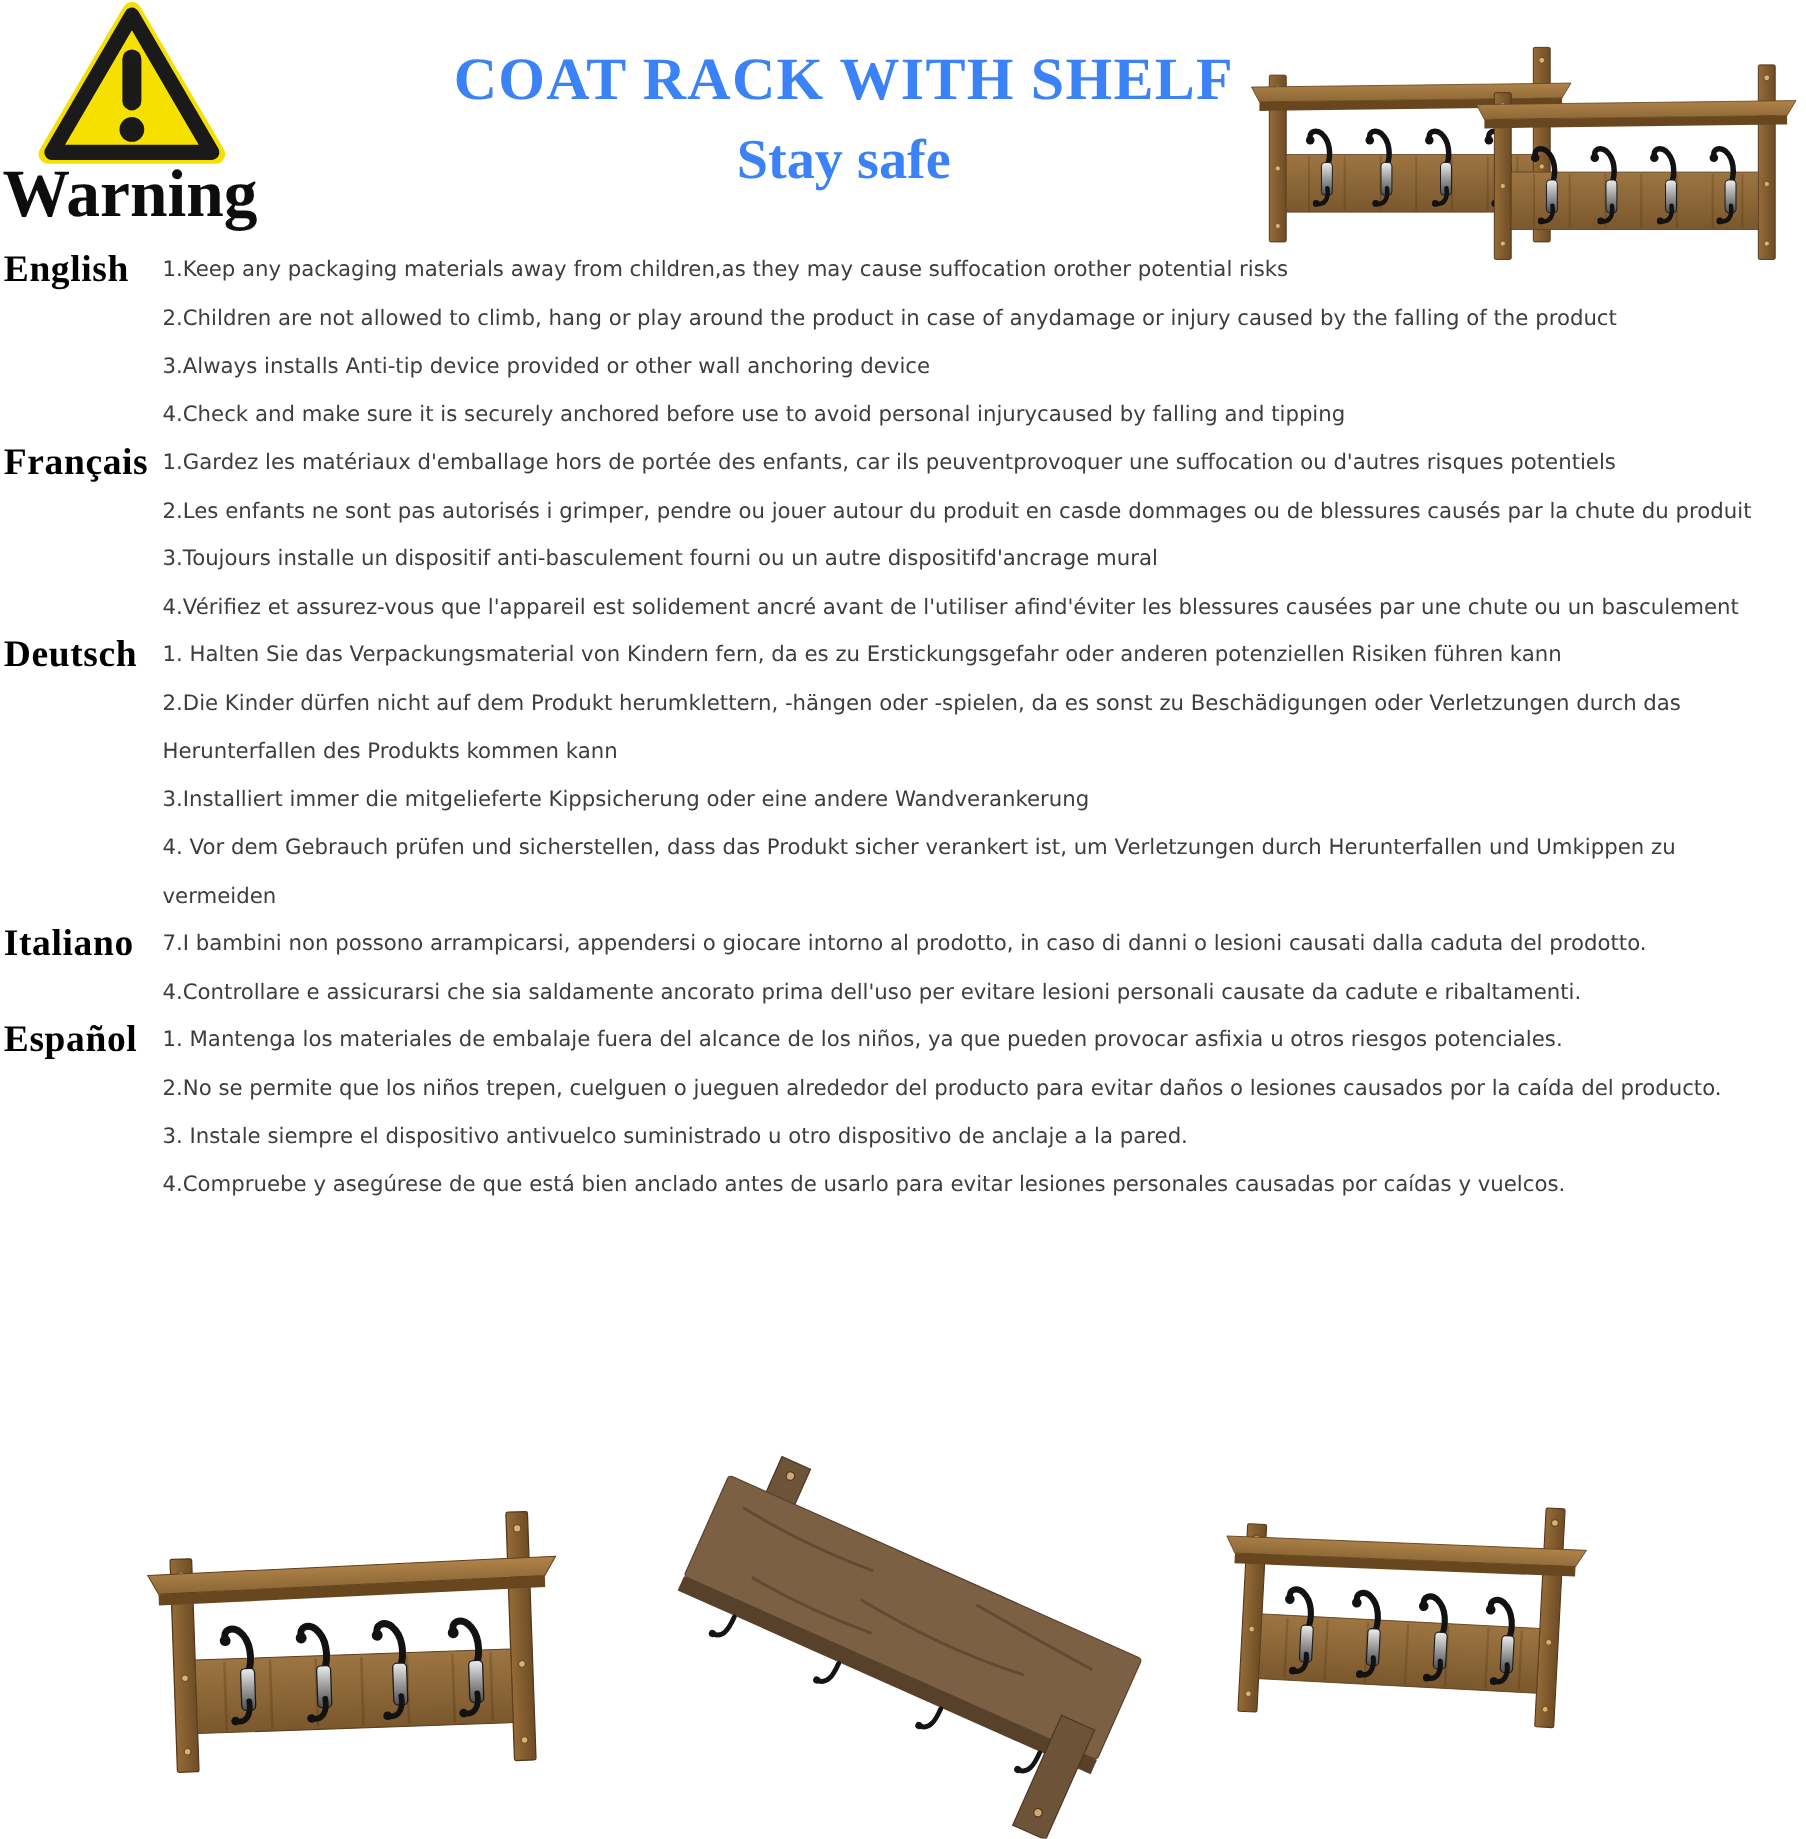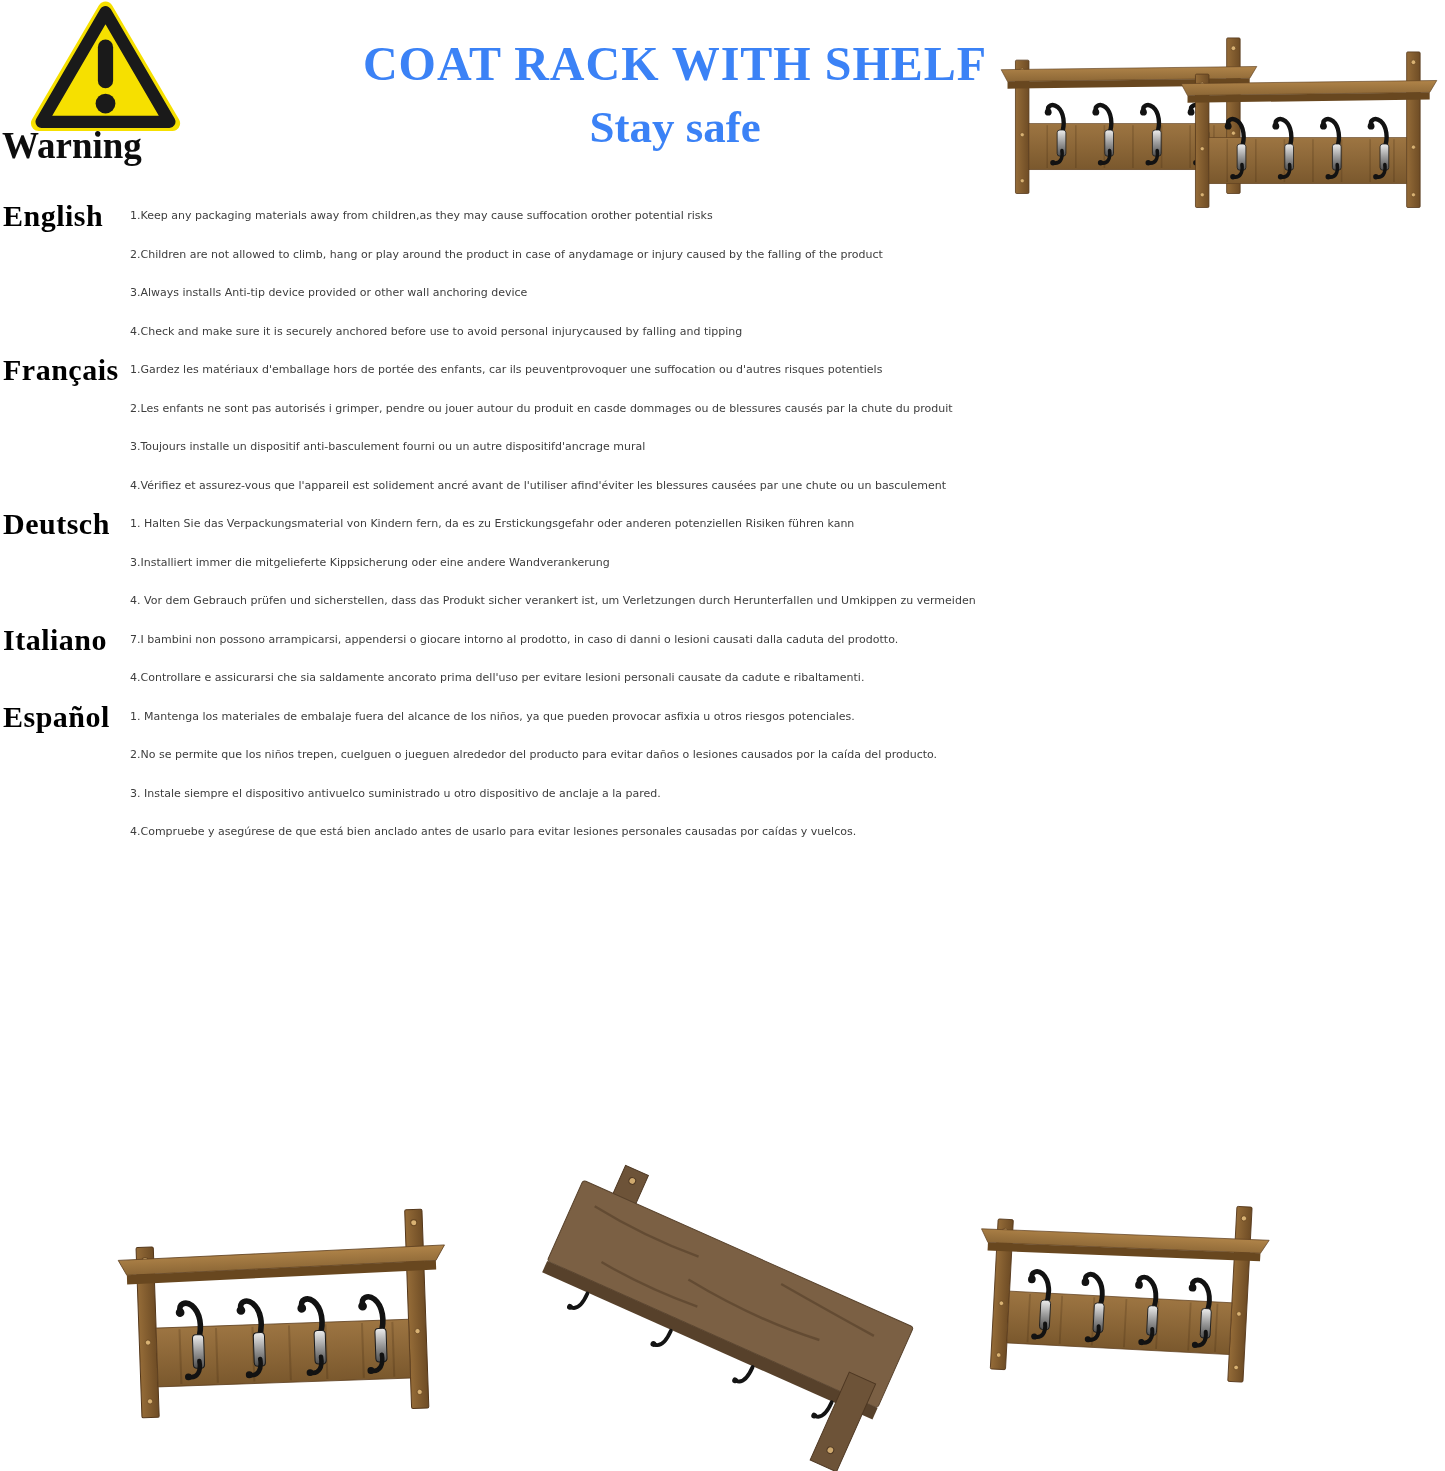--- a/index.html
+++ b/index.html
@@ -6,21 +6,21 @@
   .page {
     position:relative; width:1445px; height:1471px; background:#fff;
     overflow:hidden; font-family:"DejaVu Sans", sans-serif;
   }
 
   
   .warning-icon-wrap { position:absolute; left:28px; top:0px; }
   .warning-word {
     position:absolute; left:2px; top:126px; width:230px;
     font-family:"Liberation Serif", serif; font-weight:bold;
-    font-size:37px; color:#0d0d0d; line-height:1.1;
+    font-size:54px; color:#0d0d0d; line-height:1.1;
   }
   .title-block {
     position:absolute; left:330px; top:36px; width:690px; text-align:center;
     font-family:"Liberation Serif", serif; font-weight:bold; color:#3b82f6;
   }
   .title-main { font-size:48px; letter-spacing:1px; white-space:nowrap; }
   .title-sub  { font-size:45px; margin-top:10px; }
 
   .top-racks { position:absolute; left:995px; top:25px; width:450px; height:185px; }
   .rack-back  { position:absolute; left:3px;  top:8px;  width:262px; height:167px; }
@@ -28,21 +28,21 @@
 
   
   .content { position:absolute; left:0; top:197px; width:1445px; }
   .lang-section { position:relative; }
   .lang-label {
     position:absolute; left:3px; top:0;
     font-family:"Liberation Serif", serif; font-weight:bold;
     font-size:30px; color:#000; line-height:38.5px; letter-spacing:0.5px;
   }
   .items { margin:0 10px 0 130px; }
-  .item  { margin:0; font-size:11px; line-height:38.5px; color:#3d3d3d; }
+  .item  { margin:0; font-size:17px; line-height:38.5px; color:#3d3d3d; }
 
   
   .photo-bl { position:absolute; left:116px; top:1208px; width:335px; height:213px; transform:rotate(-2deg); }
   .photo-bm { position:absolute; left:522px; top:1158px; width:405px; height:327px; }
   .photo-br { position:absolute; left:975px; top:1195px; width:295px; height:188px; transform:rotate(3deg); }
 
   .defs-svg { position:absolute; width:0; height:0; overflow:hidden; }
 </style>
 </head>
 <body>
@@ -165,20 +165,21 @@
         <p class="item">2.Les enfants ne sont pas autorisés i grimper, pendre ou jouer autour du produit en casde dommages ou de blessures causés par la chute du produit</p>
         <p class="item">3.Toujours installe un dispositif anti-basculement fourni ou un autre dispositifd'ancrage mural</p>
         <p class="item">4.Vérifiez et assurez-vous que l'appareil est solidement ancré avant de l'utiliser afind'éviter les blessures causées par une chute ou un basculement</p>
       </div>
     </div>
 
     <div class="lang-section">
       <div class="lang-label">Deutsch</div>
       <div class="items">
         <p class="item">1. Halten Sie das Verpackungsmaterial von Kindern fern, da es zu Erstickungsgefahr oder anderen potenziellen Risiken führen kann</p>
+        <p class="item">2.Die Kinder dürfen nicht auf dem Produkt herumklettern, -hängen oder -spielen, da es sonst zu Beschädigungen oder Verletzungen durch das Herunterfallen des Produkts kommen kann</p>
         <p class="item">3.Installiert immer die mitgelieferte Kippsicherung oder eine andere Wandverankerung</p>
         <p class="item">4. Vor dem Gebrauch prüfen und sicherstellen, dass das Produkt sicher verankert ist, um Verletzungen durch Herunterfallen und Umkippen zu vermeiden</p>
       </div>
     </div>
 
     <div class="lang-section">
       <div class="lang-label">Italiano</div>
       <div class="items">
         <p class="item">7.I bambini non possono arrampicarsi, appendersi o giocare intorno al prodotto, in caso di danni o lesioni causati dalla caduta del prodotto.</p>
         <p class="item">4.Controllare e assicurarsi che sia saldamente ancorato prima dell'uso per evitare lesioni personali causate da cadute e ribaltamenti.</p>

